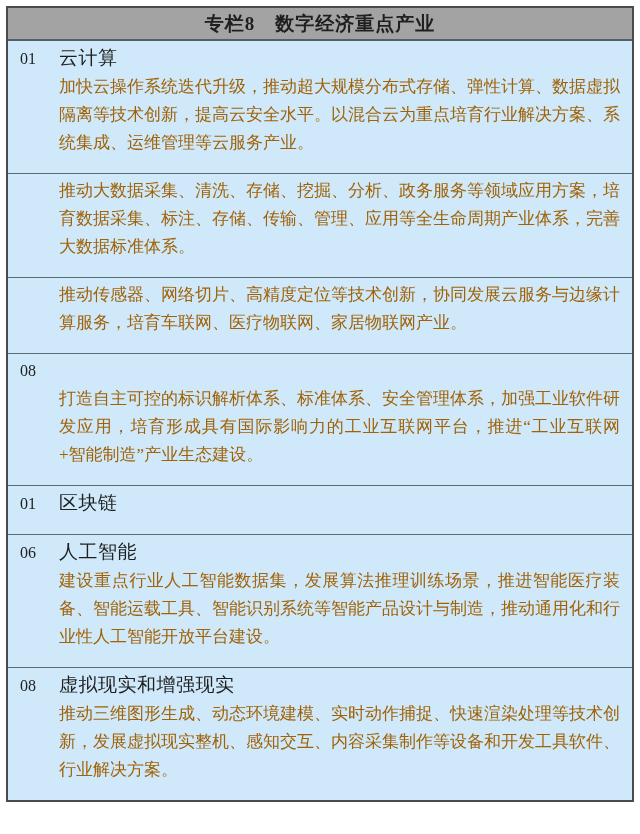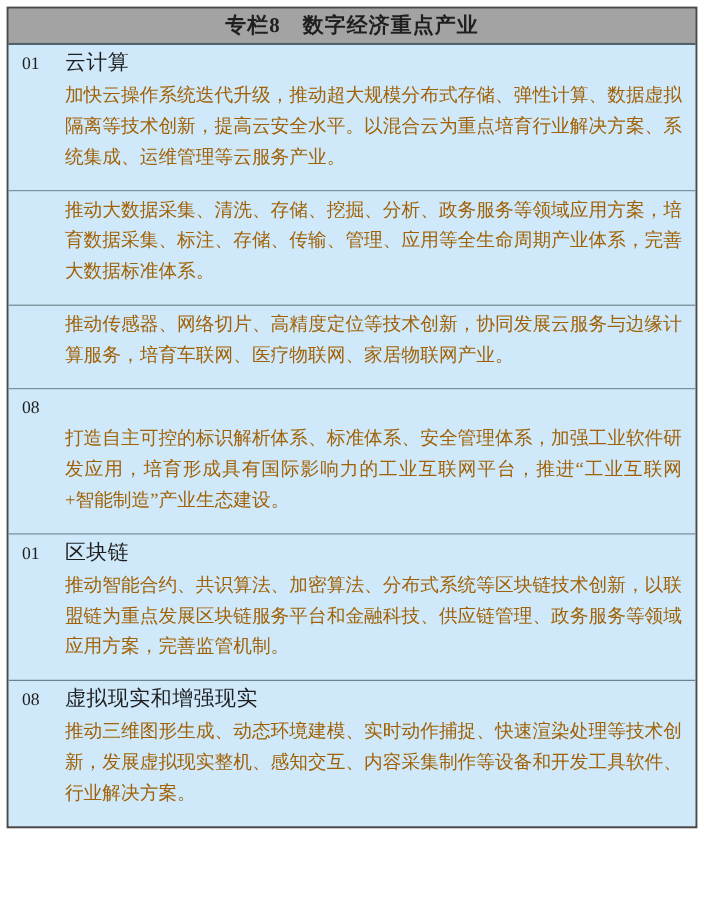--- a/index.html
+++ b/index.html
@@ -92,23 +92,29 @@
       <span class="sec-num">08</span>
     </div>
     <div class="sec-text">打造自主可控的标识解析体系、标准体系、安全管理体系，加强工业软件研发应用，培育形成具有国际影响力的工业互联网平台，推进“工业互联网+智能制造”产业生态建设。</div>
   </div>
 
   <div class="section">
     <div class="sec-head">
       <span class="sec-num">01</span>
       <span class="sec-title">区块链</span>
     </div>
-    <div class="sec-text">推动智能合约、共识算法、加密算法、分布式系统等区块链技术创新，以联盟链为重点发展区块链服务平台和金融科技、供应链管理、政务服务等领域应用方案，完善监管机制。</div>
   </div>
 
+  <div class="section">
+    <div class="sec-head">
+      <span class="sec-num">06</span>
+      <span class="sec-title">人工智能</span>
+    </div>
+    <div class="sec-text">建设重点行业人工智能数据集，发展算法推理训练场景，推进智能医疗装备、智能运载工具、智能识别系统等智能产品设计与制造，推动通用化和行业性人工智能开放平台建设。</div>
+  </div>
 
   <div class="section">
     <div class="sec-head">
       <span class="sec-num">08</span>
       <span class="sec-title">虚拟现实和增强现实</span>
     </div>
     <div class="sec-text">推动三维图形生成、动态环境建模、实时动作捕捉、快速渲染处理等技术创新，发展虚拟现实整机、感知交互、内容采集制作等设备和开发工具软件、行业解决方案。</div>
   </div>
 </div>
 </div>

